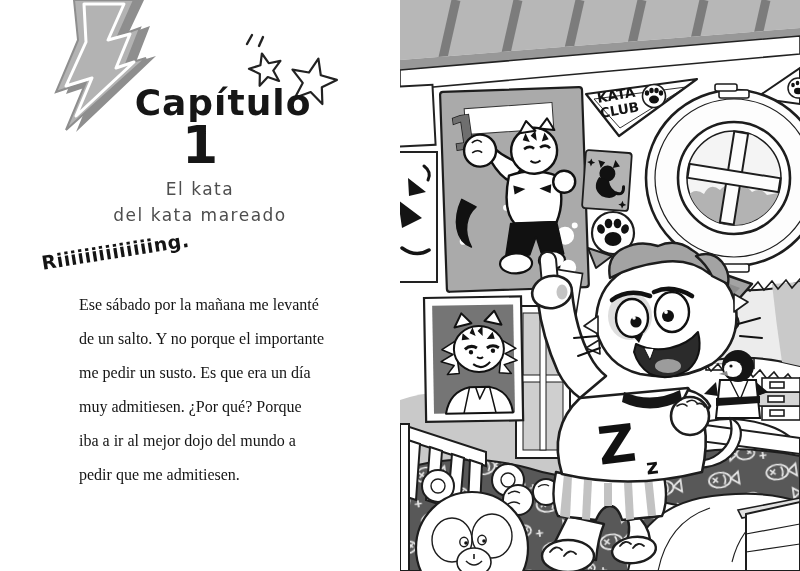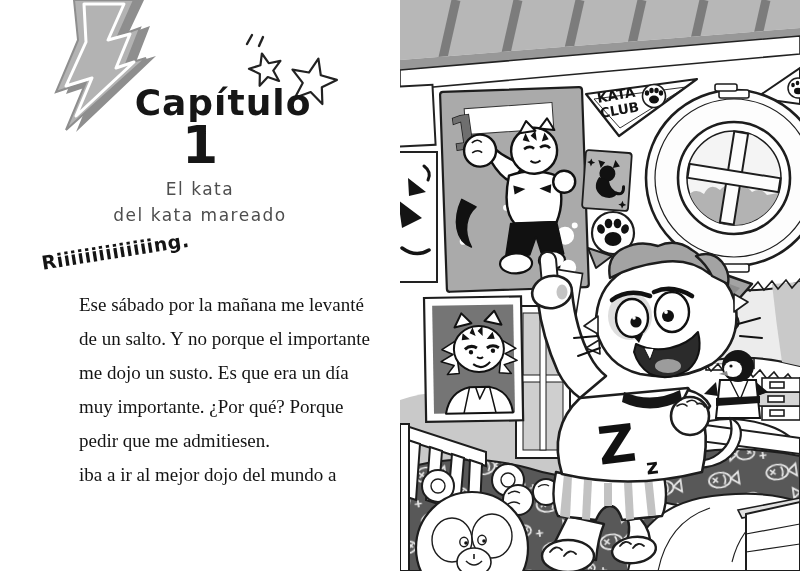--- a/index.html
+++ b/index.html
@@ -5,21 +5,21 @@
   html,body{margin:0;padding:0;background:#ffffff;}
   body{width:800px;height:571px;overflow:hidden;font-family:"DejaVu Sans",sans-serif;}
   .spread{display:flex;width:800px;height:571px;background:#fff;}
   .page{position:relative;width:400px;height:571px;}
   .page-left{background:#fff;}
   .abs{position:absolute;}
   .title{left:0;right:0;top:82px;text-align:center;font-weight:bold;font-size:36px;letter-spacing:1px;color:#161616;padding-left:46px;}
   .chapnum{left:0;right:0;top:118px;text-align:center;font-weight:bold;font-size:52px;line-height:54px;color:#161616;}
   .subtitle{left:0;right:0;top:176px;text-align:center;font-size:17px;line-height:26px;letter-spacing:1.5px;color:#4e4e4e;}
   .ring{left:40px;top:252px;transform:rotate(-9deg);transform-origin:left top;font-weight:bold;font-size:19px;letter-spacing:.5px;color:#141414;}
-  .para{left:79px;top:288px;width:305px;font-family:"Liberation Serif","DejaVu Serif",serif;font-size:19px;line-height:34px;color:#141414;}
+  .para{left:79px;top:288px;width:305px;font-family:"Liberation Serif","DejaVu Serif",serif;font-size:16px;line-height:34px;color:#141414;}
   .pagenum{left:0;right:0;top:517px;text-align:center;font-size:10px;font-weight:bold;color:#222;}
   svg text{font-family:"DejaVu Sans",sans-serif;}
 </style>
 </head>
 <body>
 
 <div class="spread">
 
   <div class="page page-left">
 
@@ -47,24 +47,24 @@
     <div class="abs subtitle">
       <span>El kata</span><br>
       <span>del kata mareado</span>
     </div>
 
     <div class="abs ring">Riiiiiiiiiiiiiing.</div>
 
     <div class="abs para">
       <div>Ese sábado por la mañana me levanté</div>
       <div>de un salto. Y no porque el importante</div>
-      <div>me dojo un susto. Es que era un día</div>
-      <div>muy importante. ¿Por qué? Porque</div>
+      <div>me pedir un susto. Es que era un día</div>
+      <div>muy admitiesen. ¿Por qué? Porque</div>
+      <div>iba a ir al mejor dojo del mundo a</div>
       <div>pedir que me admitiesen.</div>
-      <div>iba a ir al mejor dojo del mundo a</div>
     </div>
 
   </div>
 
   <div class="page page-right">
   <svg width="400" height="571" viewBox="0 0 400 571">
     <defs>
       <clipPath id="planksClip">
             <polygon points="0,0 400,0 400,28 0,60"></polygon>
           </clipPath>

